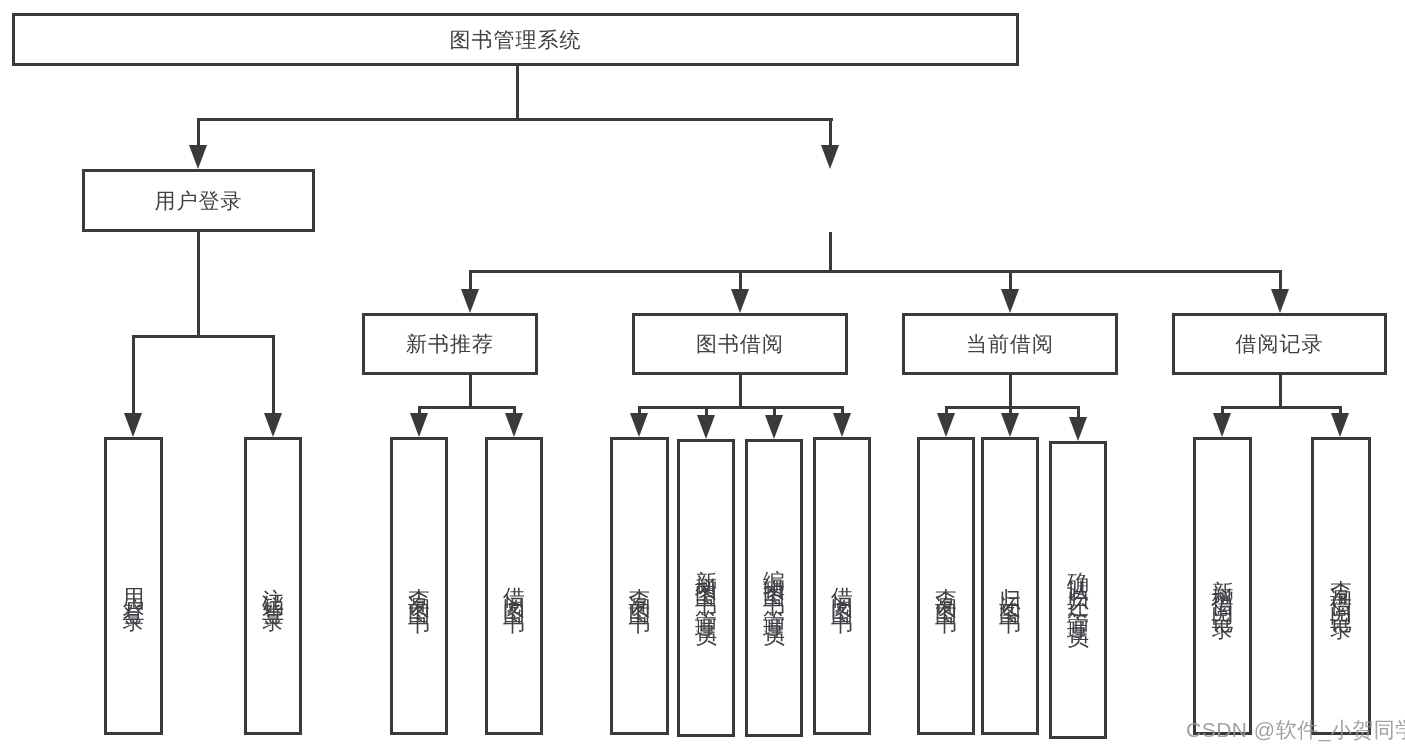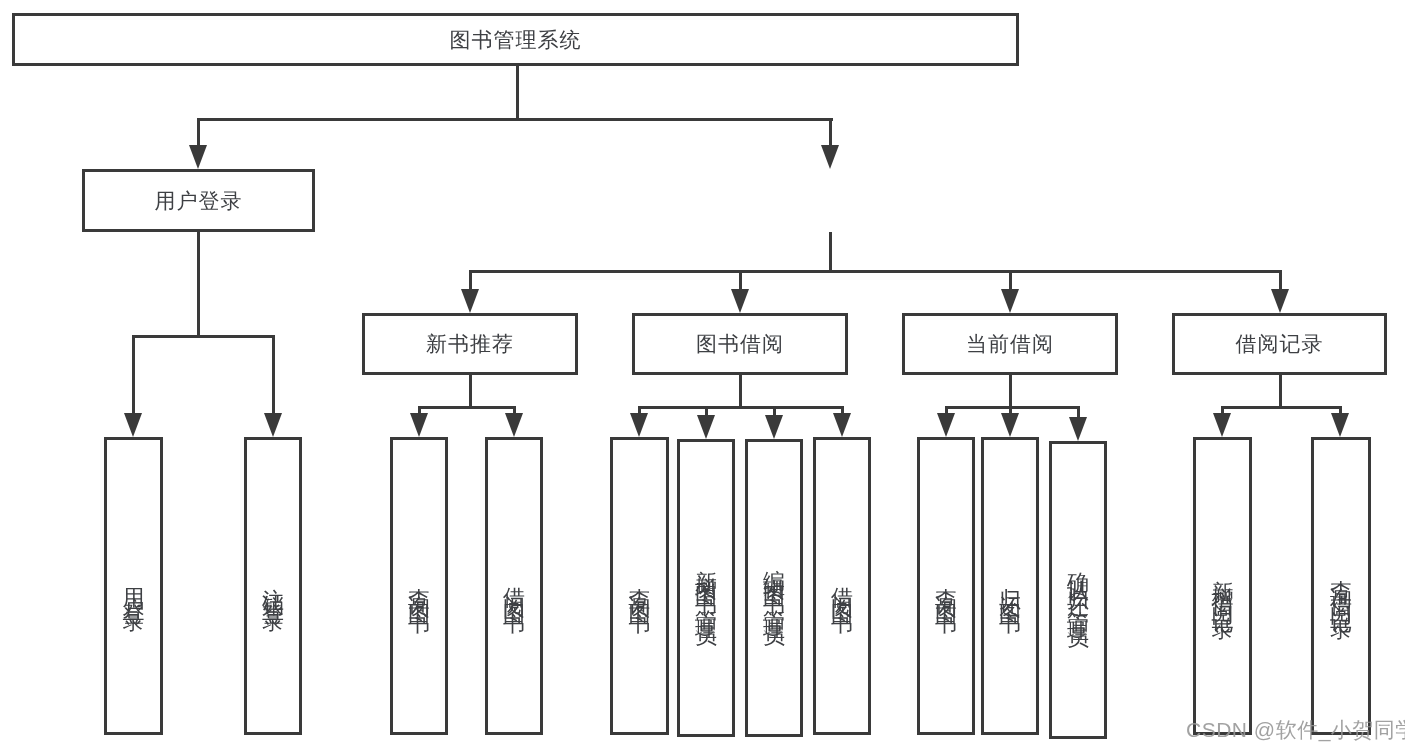--- a/index.html
+++ b/index.html
@@ -107,21 +107,21 @@
   <div class="hl" style="left:1221px;top:406px;width:121px"></div>
   <div class="vl" style="left:1221px;top:406px;height:13px"></div>
   <div class="ah" style="left:1213px;top:413px"></div>
   <div class="vl" style="left:1339px;top:406px;height:13px"></div>
   <div class="ah" style="left:1331px;top:413px"></div>
 
   <div class="box" style="left:12px;top:13px;width:1007px;height:53px">图书管理系统</div>
 
   <div class="box" style="left:82px;top:169px;width:233px;height:63px">用户登录</div>
 
-  <div class="box" style="left:362px;top:313px;width:216px;height:62px">新书推荐</div>
+  <div class="box" style="left:362px;top:313px;width:176px;height:62px">新书推荐</div>
   <div class="box" style="left:632px;top:313px;width:216px;height:62px">图书借阅</div>
   <div class="box" style="left:902px;top:313px;width:216px;height:62px">当前借阅</div>
   <div class="box" style="left:1172px;top:313px;width:215px;height:62px">借阅记录</div>
 
   <div class="box vbox" style="left:104px;top:437px;width:59px;height:298px">用户登录</div>
   <div class="box vbox" style="left:244px;top:437px;width:58px;height:298px">注销登录</div>
 
   <div class="box vbox" style="left:390px;top:437px;width:58px;height:298px">查询图书</div>
   <div class="box vbox" style="left:485px;top:437px;width:58px;height:298px">借阅图书</div>
 

